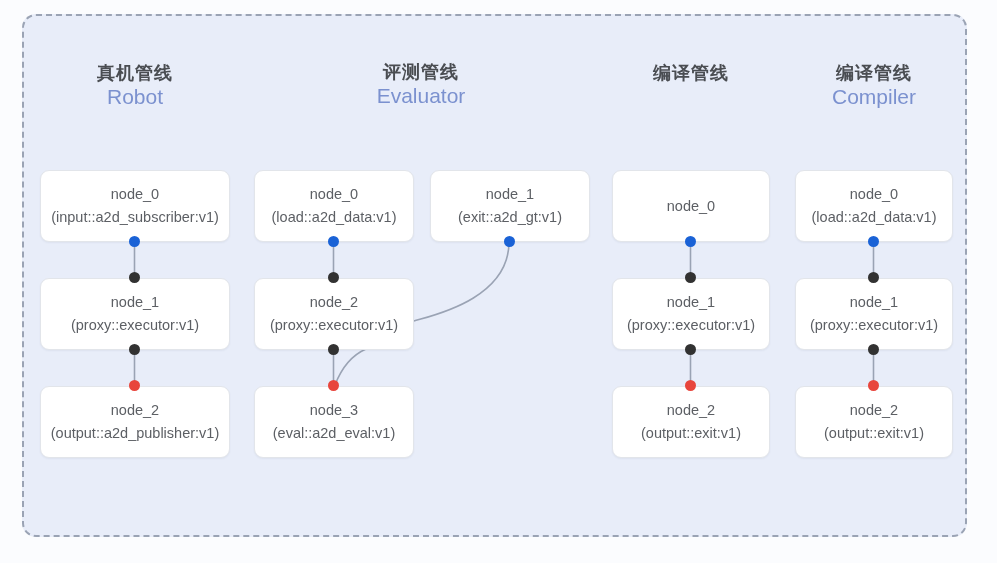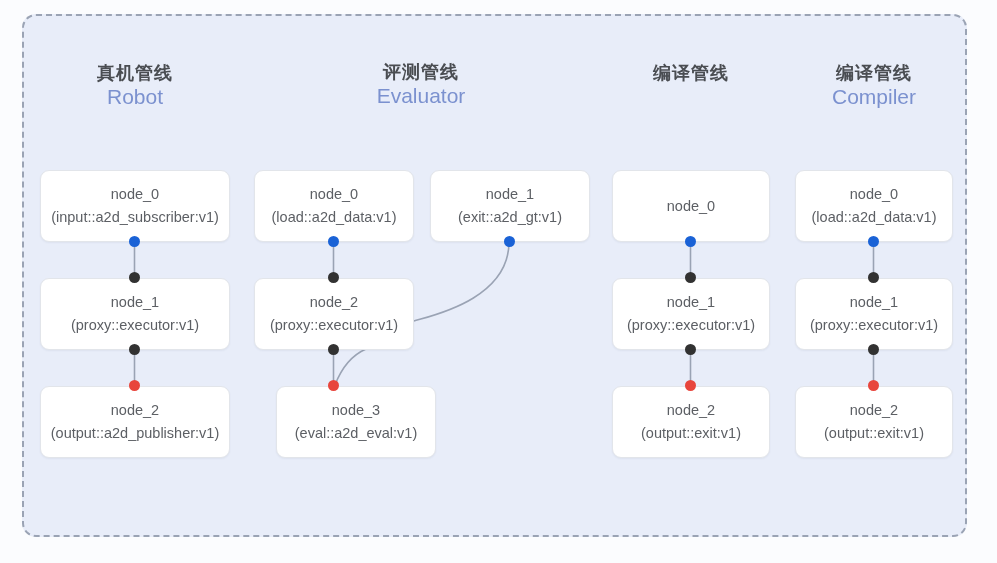--- a/index.html
+++ b/index.html
@@ -145,21 +145,21 @@
     <div class="n-type">(load::a2d_data:v1)</div>
   </div>
   <div class="node" style="left:430px; top:170px; width:160px; height:72px;">
     <div class="n-name">node_1</div>
     <div class="n-type">(exit::a2d_gt:v1)</div>
   </div>
   <div class="node" style="left:254px; top:278px; width:160px; height:72px;">
     <div class="n-name">node_2</div>
     <div class="n-type">(proxy::executor:v1)</div>
   </div>
-  <div class="node" style="left:254px; top:386px; width:160px; height:72px;margin-left:22px;">
+  <div class="node" style="left:254px; top:386px; width:160px; height:72px;">
     <div class="n-name">node_3</div>
     <div class="n-type">(eval::a2d_eval:v1)</div>
   </div>
   <div class="dot dot-blue" style="left:328px; top:236px;"></div>
   <div class="dot dot-blue" style="left:504px; top:236px;"></div>
   <div class="dot dot-black" style="left:328px; top:272px;"></div>
   <div class="dot dot-black" style="left:328px; top:344px;"></div>
   <div class="dot dot-red" style="left:328px; top:380px;"></div>
 
   <div class="node" style="left:612px; top:170px; width:158px; height:72px;">

